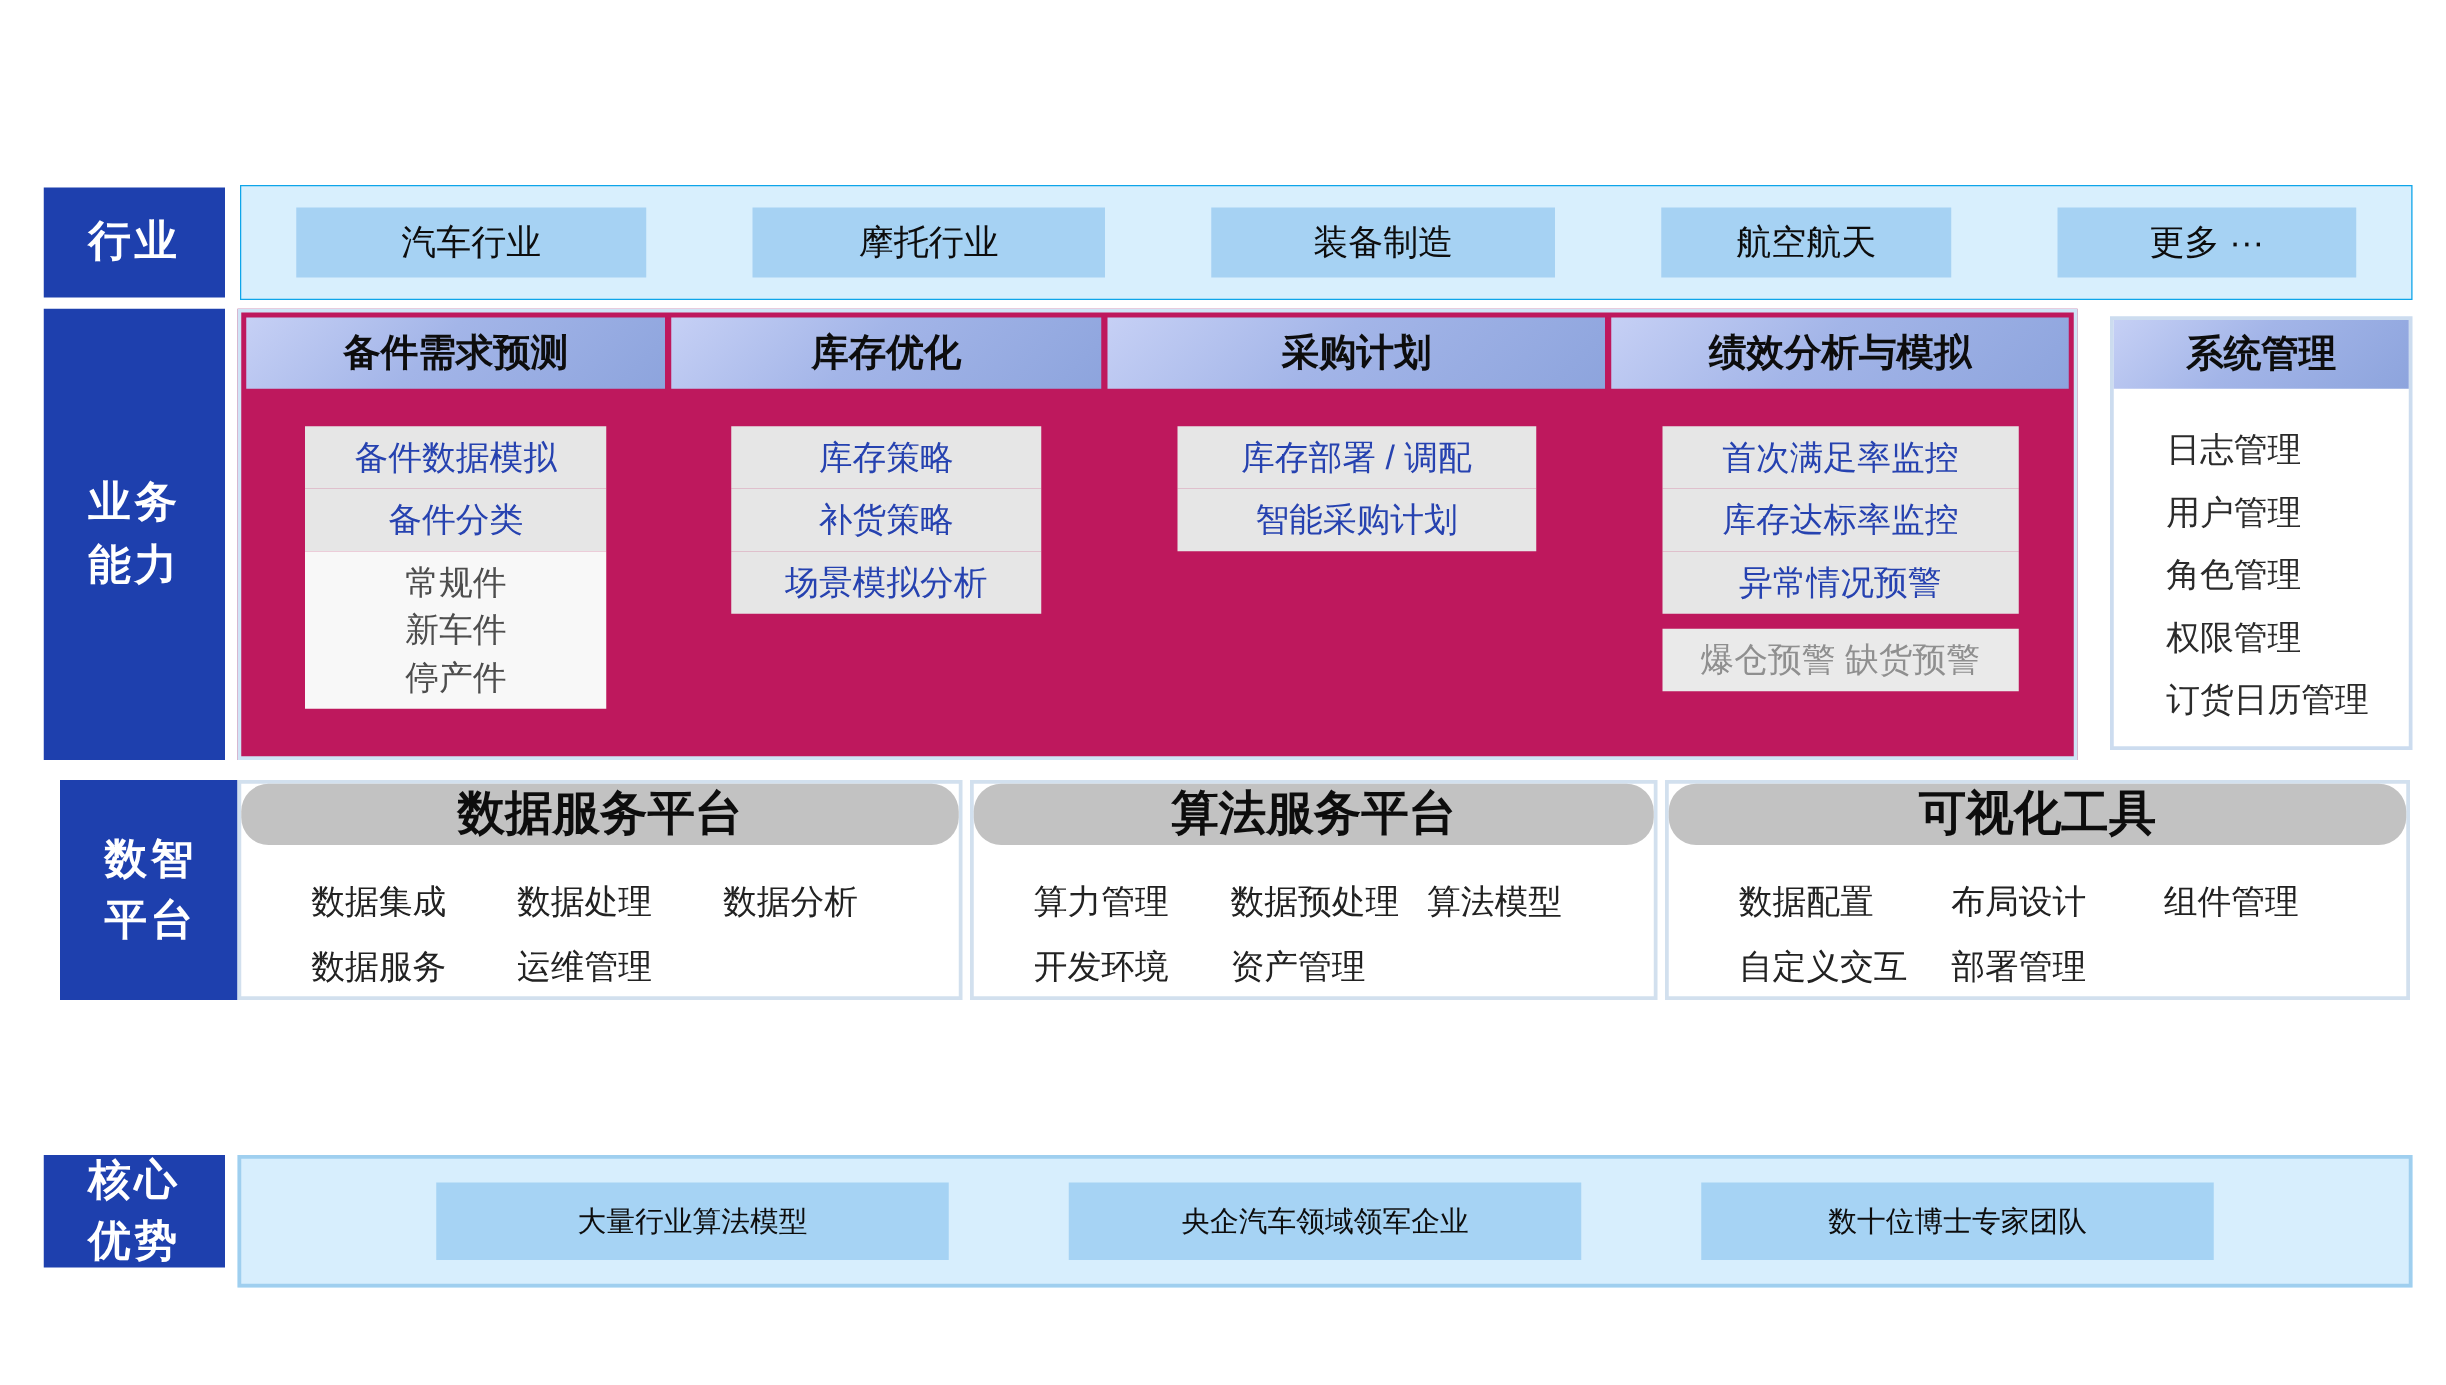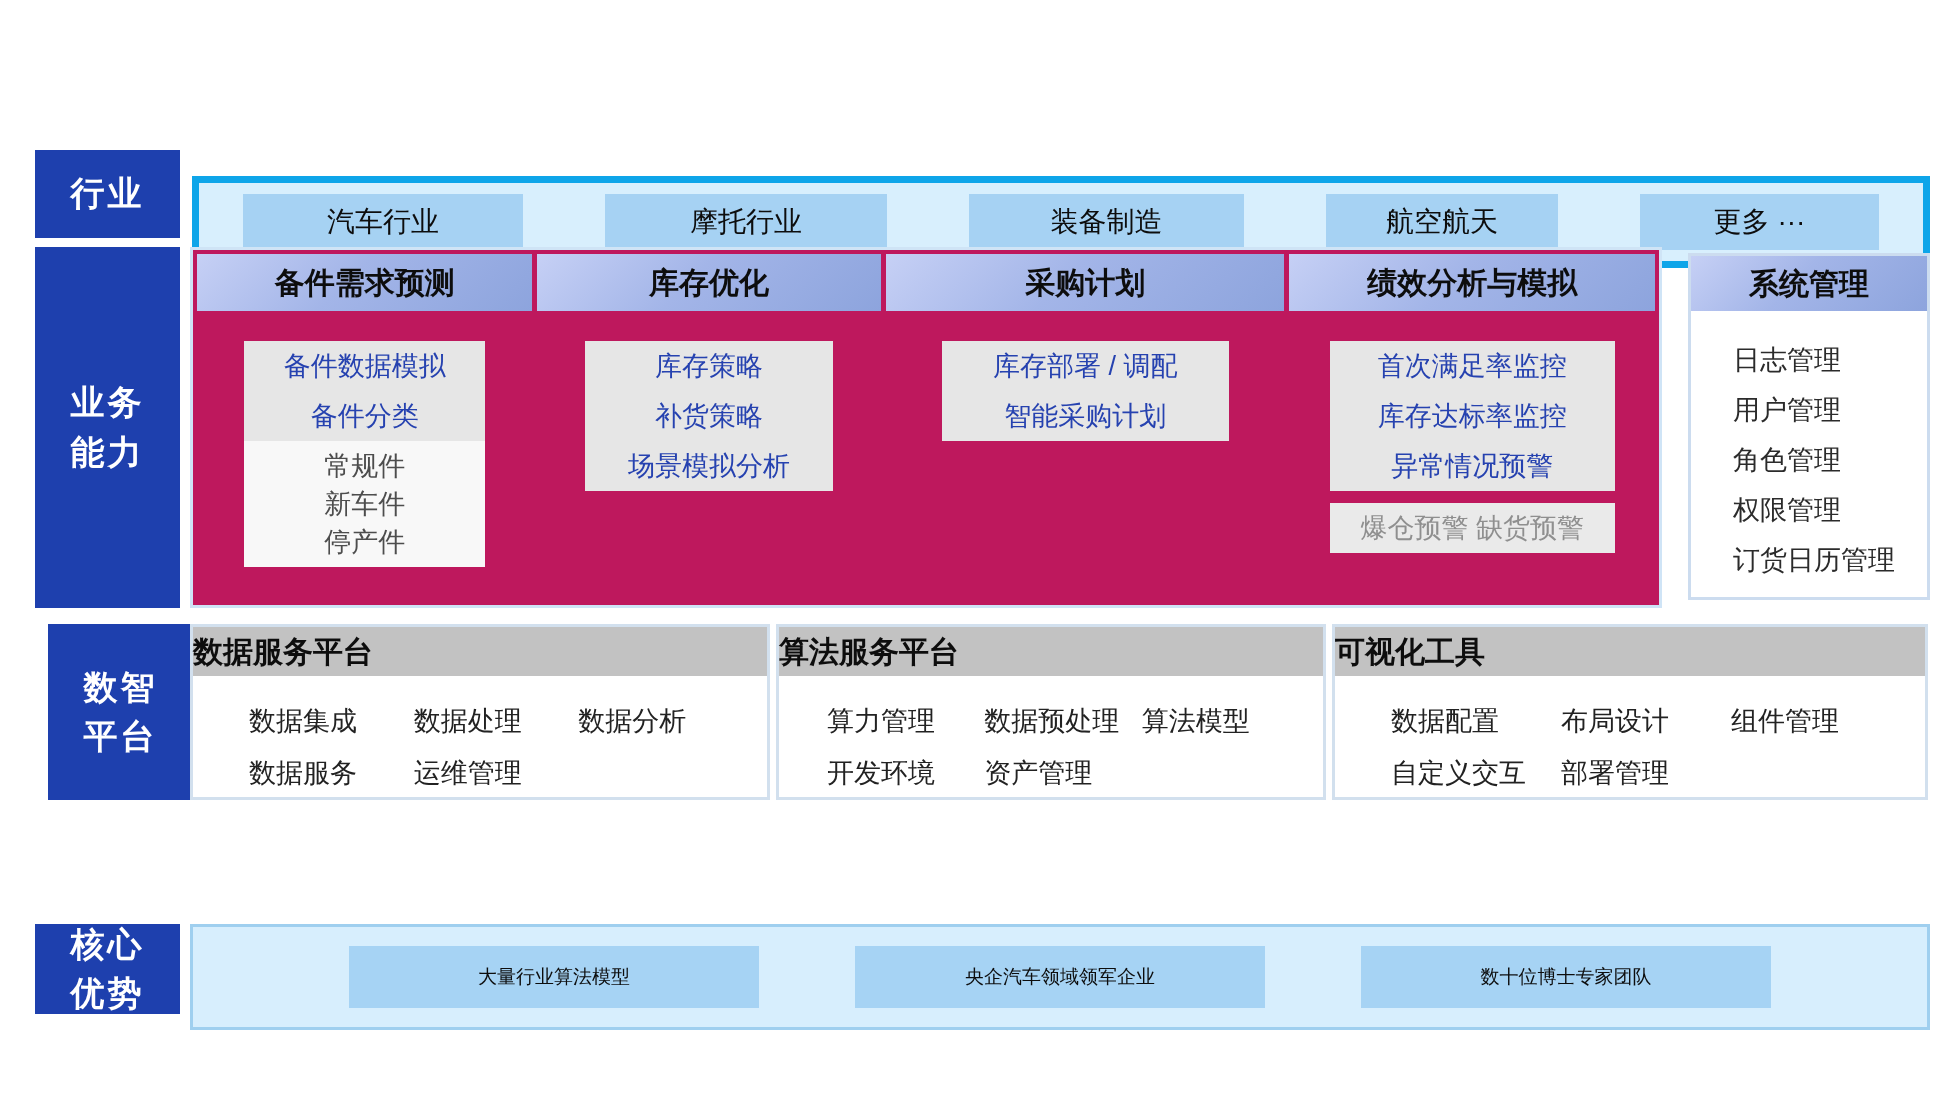--- a/index.html
+++ b/index.html
@@ -9,22 +9,22 @@
   }
   
   .label-block{
     position:absolute;left:35px;width:145px;background:#1e40ae;color:#ffffff;
     font-weight:bold;font-size:34px;letter-spacing:3px;
     display:flex;flex-direction:column;align-items:center;justify-content:center;line-height:1.45;
   }
   
   .industry-bar{
     position:absolute;left:192px;top:148px;width:1738px;height:92px;box-sizing:border-box;
-    background:#d8effd;border:7px solid #0ea5e9;
-    display:flex;align-items:center;justify-content:space-between;padding:0 44px;margin-top:28px;
+    background:#d8effd;border:1px solid #0ea5e9;
+    display:flex;align-items:center;justify-content:space-between;padding:0 44px;
   }
   .industry-tab{
     background:#a6d2f3;height:56px;line-height:56px;text-align:center;
     font-size:28px;color:#0d0d0d;flex:0 0 auto;
   }
   
   .biz-wrap{
     position:absolute;left:190px;top:247px;width:1472px;height:361px;box-sizing:border-box;
     background:#be185d;border:3px solid #cfe4f6;padding:4px;display:flex;gap:5px;
   }
@@ -52,37 +52,37 @@
     background:linear-gradient(135deg,#c6d0f5 0%,#a3b5e8 45%,#8da4dd 100%);
   }
   .system-items{padding:24px 0 0 42px;}
   .system-items .sys-item{height:50px;line-height:50px;font-size:27px;color:#2b2b2b;white-space:nowrap;}
   
   .platform-box{
     position:absolute;top:624px;height:176px;box-sizing:border-box;
     background:#ffffff;border:3px solid #d2e0ee;
   }
   .platform-header{
-    height:49px;line-height:49px;background:#c2c2c2;text-align:left;
-    font-weight:bold;font-size:30px;color:#0d0d0d;
+    height:49px;line-height:49px;background:#c2c2c2;text-align:center;
+    font-weight:bold;font-size:38px;color:#0d0d0d;border-radius:22px;
   }
   .platform-items{
     display:grid;grid-template-columns:repeat(3,1fr);row-gap:10px;
     padding:24px 24px 0 56px;font-size:27px;color:#222;
   }
   .platform-items .pf-item{white-space:nowrap;height:42px;line-height:42px;text-align:left;}
   
   .adv-bar{
     position:absolute;left:190px;top:924px;width:1740px;height:106px;box-sizing:border-box;
     background:#d7eefd;border:3px solid #9fcfef;
     display:flex;align-items:center;justify-content:center;gap:96px;
   }
   .adv-item{
     width:410px;height:62px;line-height:62px;background:#a6d3f4;text-align:center;
-    font-size:19px;color:#0d0d0d;
+    font-size:23px;color:#0d0d0d;
   }
 </style>
 </head>
 <body>
 
 <div class="page">
 
   <div class="label-block" style="top:150px;height:88px;">
     <span>行业</span>
   </div>

